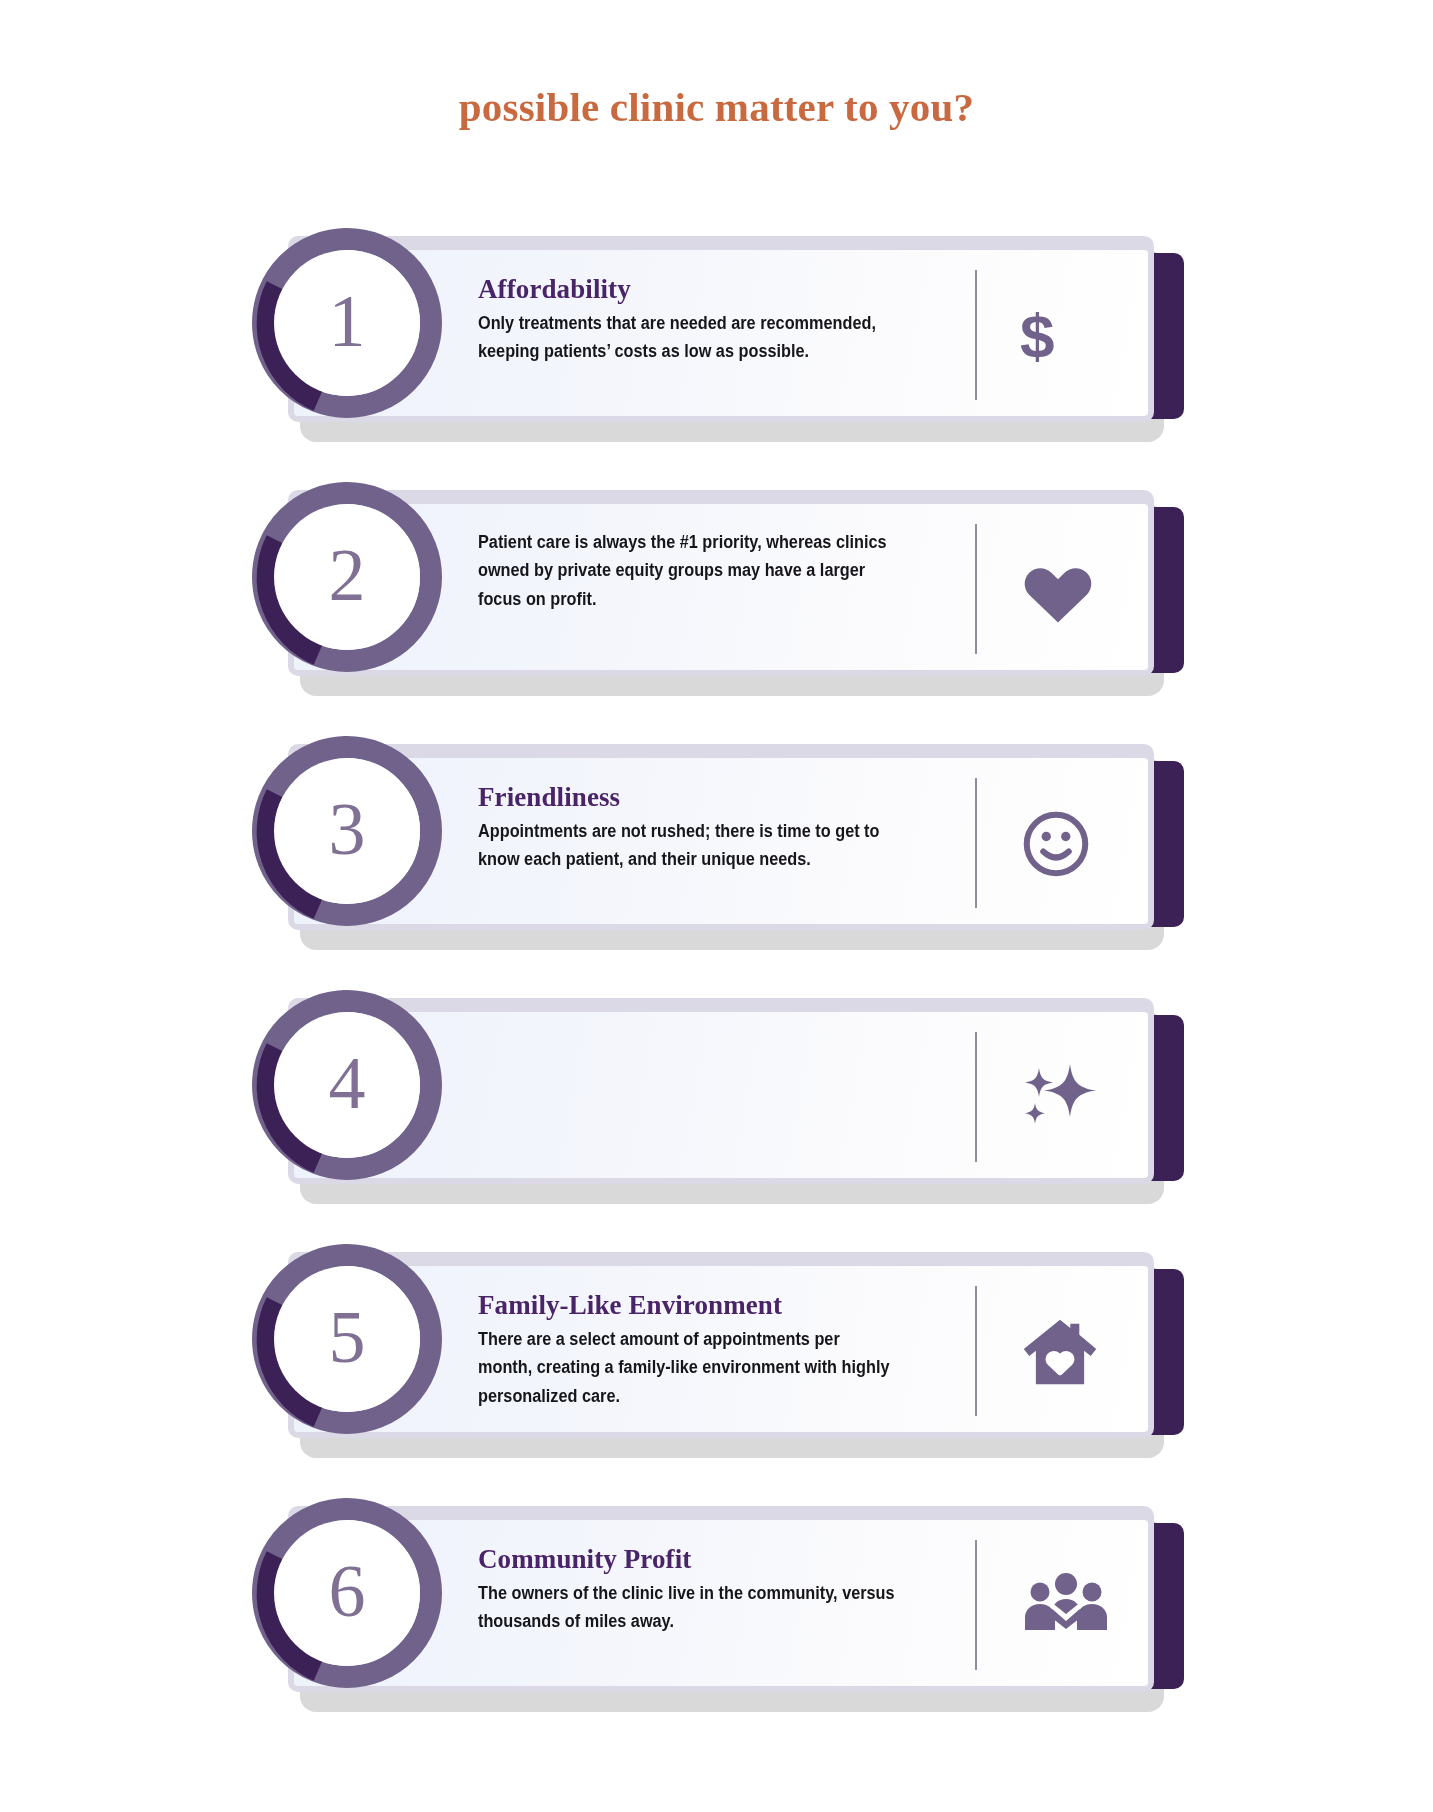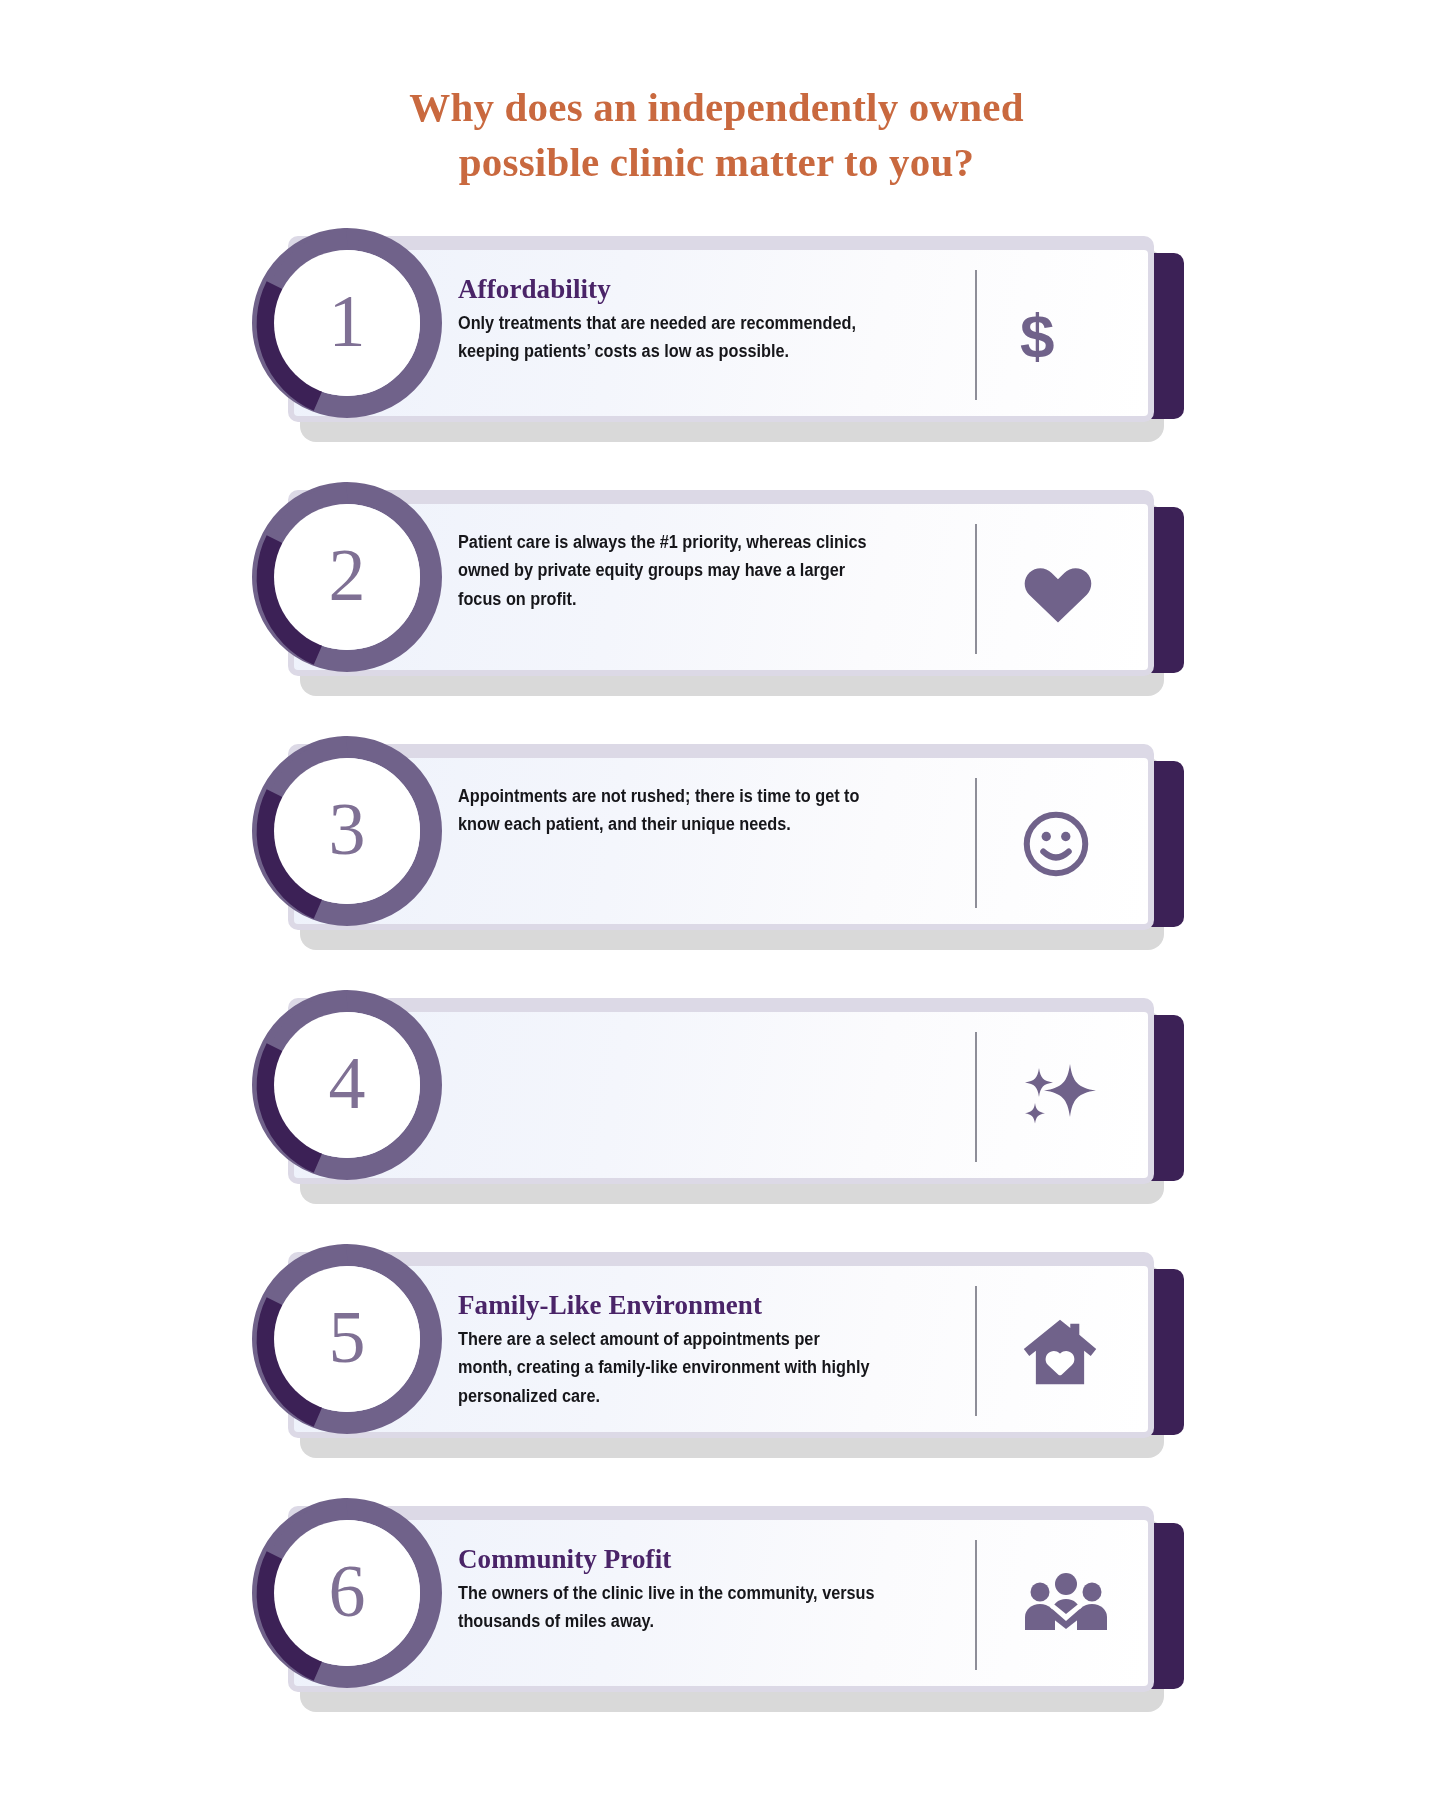--- a/index.html
+++ b/index.html
@@ -124,21 +124,21 @@
     font-weight: normal;
     color: #7f7094;
     line-height: 1;
     padding-bottom: 4px;
     box-sizing: border-box;
   }
 
   
   .card-text {
     position: absolute;
-    left: 458px;
+    left: 478px;
     top: 38px;
     width: 450px;
   }
   .card-heading {
     font-family: "Liberation Serif", serif;
     font-weight: bold;
     font-size: 27px;
     color: #4a2468;
     margin: 0 0 4px 0;
     line-height: 1.15;
@@ -176,21 +176,20 @@
   }
 
   
   .row-1 { }
   .row-2 { }
 </style>
 </head>
 <body>
 
 <div class="page-title">
-  <span class="tline">Why does an independently owned</span>
   <span class="tline">possible clinic matter to you?</span>
 </div>
 
 <div class="cards" id="cards-container">
     <div class="card-row row-1">
       <div class="card-shadow"></div>
       <div class="card-tab"></div>
       <div class="card-frame"></div>
       <div class="card-face"></div>
       <div class="card-divider"></div>
@@ -244,20 +243,21 @@
       <div class="num-circle">
         <svg width="198" height="198" viewBox="0 0 198 198" aria-hidden="true">
           <circle cx="99" cy="99" r="84" fill="none" stroke="#70628a" stroke-width="22"></circle>
           <path d="M 99 15 A 84 84 0 0 0 38.2 143.9" fill="none" stroke="#70628a" stroke-width="22"></path>
           <path d="M 28.5 62.1 A 84 84 0 0 0 70.1 176.7" fill="none" stroke="#3c2156" stroke-width="22"></path>
           <circle cx="99" cy="99" r="73" fill="#ffffff"></circle>
         </svg>
         <div class="num">3</div>
       </div>
       <div class="card-text">
+        <p class="card-heading">Friendliness</p>
         <p class="card-body">Appointments are not rushed; there is time to get to know each patient, and their unique needs.</p>
       </div>
       <div class="card-icon">
     <svg width="72" height="72" viewBox="0 0 48 48" aria-hidden="true">
       <circle cx="24" cy="24" r="19.5" fill="none" stroke="#70628a" stroke-width="4"></circle>
       <circle cx="17.5" cy="19" r="3.1" fill="#70628a"></circle>
       <circle cx="30.5" cy="19" r="3.1" fill="#70628a"></circle>
       <path d="M15.5 29 Q24 37 32.5 29" fill="none" stroke="#70628a" stroke-width="4" stroke-linecap="round"></path>
     </svg>
   </div>

